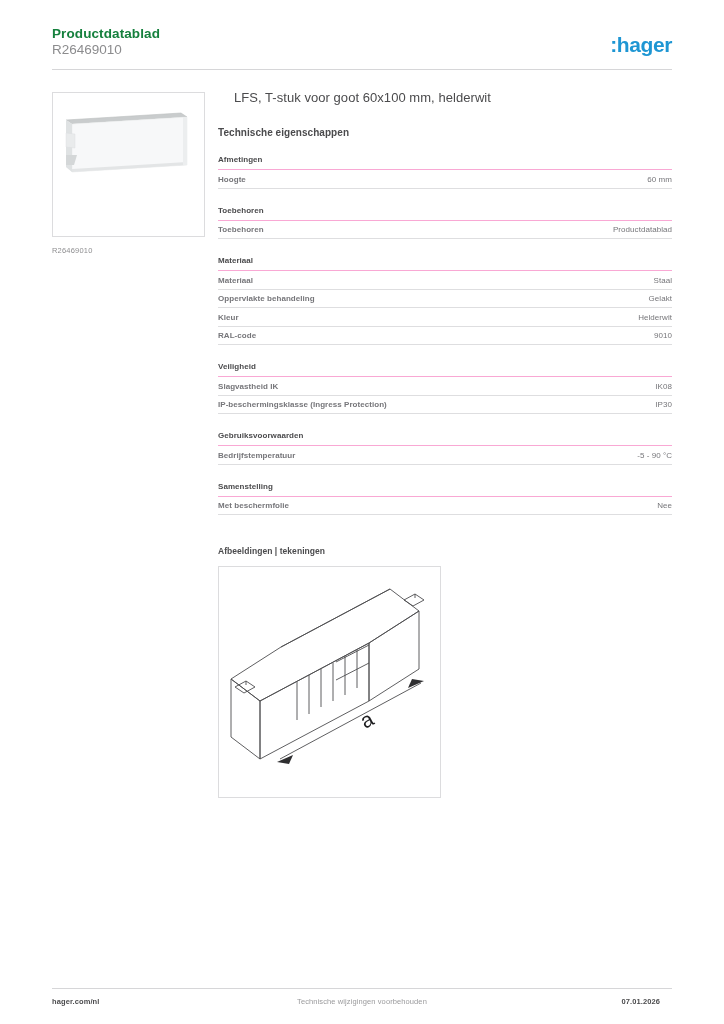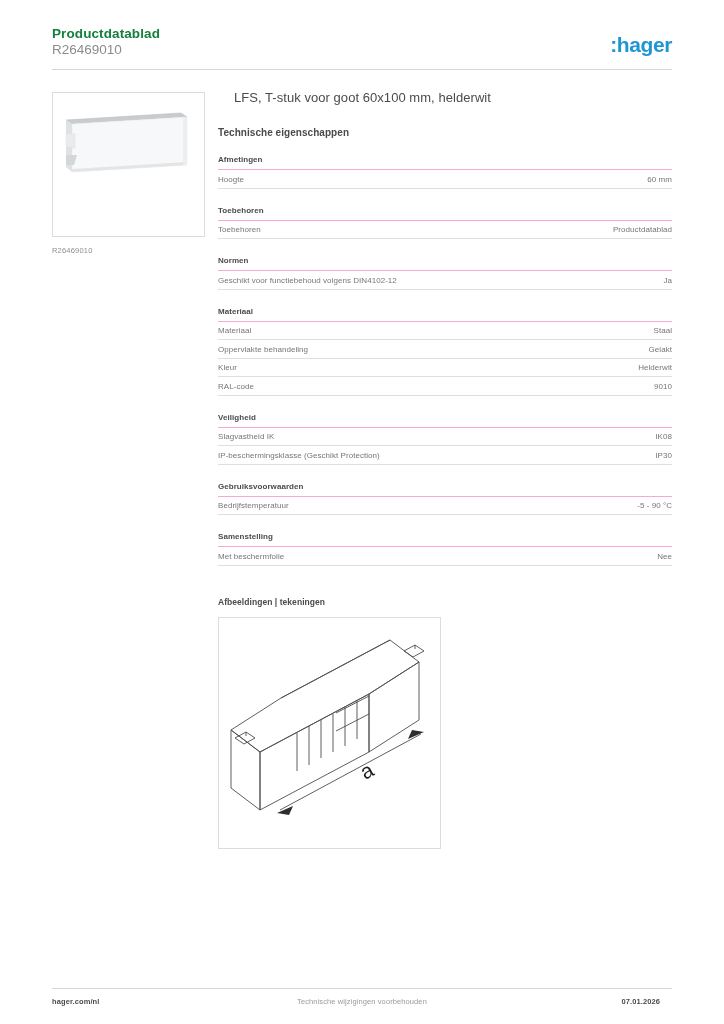--- a/index.html
+++ b/index.html
@@ -117,21 +117,21 @@
   .spec-row {
     display: flex;
     justify-content: space-between;
     align-items: baseline;
     font-size: 8px;
     color: #76767a;
     padding: 4.5px 0 4px 0;
     border-bottom: 1px solid #dedee0;
     letter-spacing: 0.05px;
   }
-  .spec-label { white-space: nowrap; }
+  .spec-label { white-space: nowrap; font-weight: bold; }
   .spec-value { text-align: right; white-space: nowrap; padding-left: 12px; }
 
   
   .drawing-title {
     font-size: 8.5px;
     font-weight: bold;
     color: #4b4b4d;
     margin-top: 31px;
     letter-spacing: 0.05px;
   }
@@ -234,27 +234,20 @@
         </div>
       </div>
       <div class="spec-group">
         <div class="group-head">Toebehoren</div>
         <div class="spec-row">
           <span class="spec-label">Toebehoren</span>
           <span class="spec-value">Productdatablad</span>
         </div>
       </div>
       <div class="spec-group">
-        <div class="group-head">Normen</div>
-        <div class="spec-row">
-          <span class="spec-label">Geschikt voor functiebehoud volgens DIN4102-12</span>
-          <span class="spec-value">Ja</span>
-        </div>
-      </div>
-      <div class="spec-group">
         <div class="group-head">Materiaal</div>
         <div class="spec-row">
           <span class="spec-label">Materiaal</span>
           <span class="spec-value">Staal</span>
         </div>
         <div class="spec-row">
           <span class="spec-label">Oppervlakte behandeling</span>
           <span class="spec-value">Gelakt</span>
         </div>
         <div class="spec-row">
@@ -266,21 +259,21 @@
           <span class="spec-value">9010</span>
         </div>
       </div>
       <div class="spec-group">
         <div class="group-head">Veiligheid</div>
         <div class="spec-row">
           <span class="spec-label">Slagvastheid IK</span>
           <span class="spec-value">IK08</span>
         </div>
         <div class="spec-row">
-          <span class="spec-label">IP-beschermingsklasse (Geschikt Protection)</span>
+          <span class="spec-label">IP-beschermingsklasse (Ingress Protection)</span>
           <span class="spec-value">IP30</span>
         </div>
       </div>
       <div class="spec-group">
         <div class="group-head">Gebruiksvoorwaarden</div>
         <div class="spec-row">
           <span class="spec-label">Bedrijfstemperatuur</span>
           <span class="spec-value">-5 - 90 °C</span>
         </div>
       </div>

